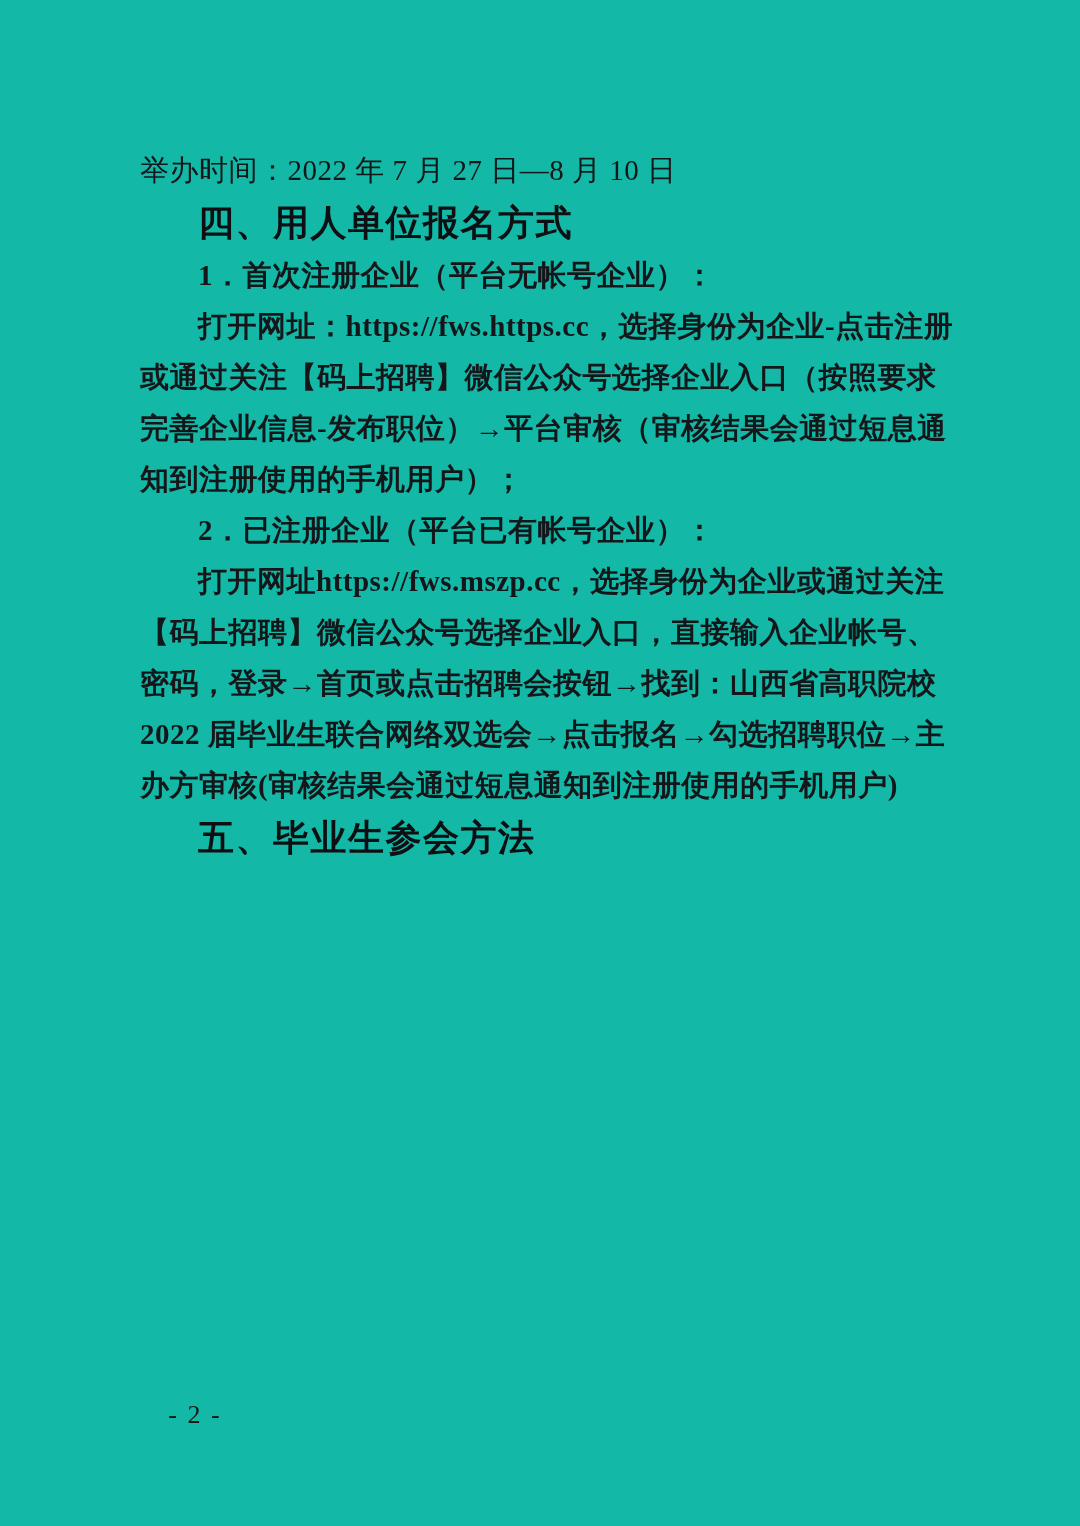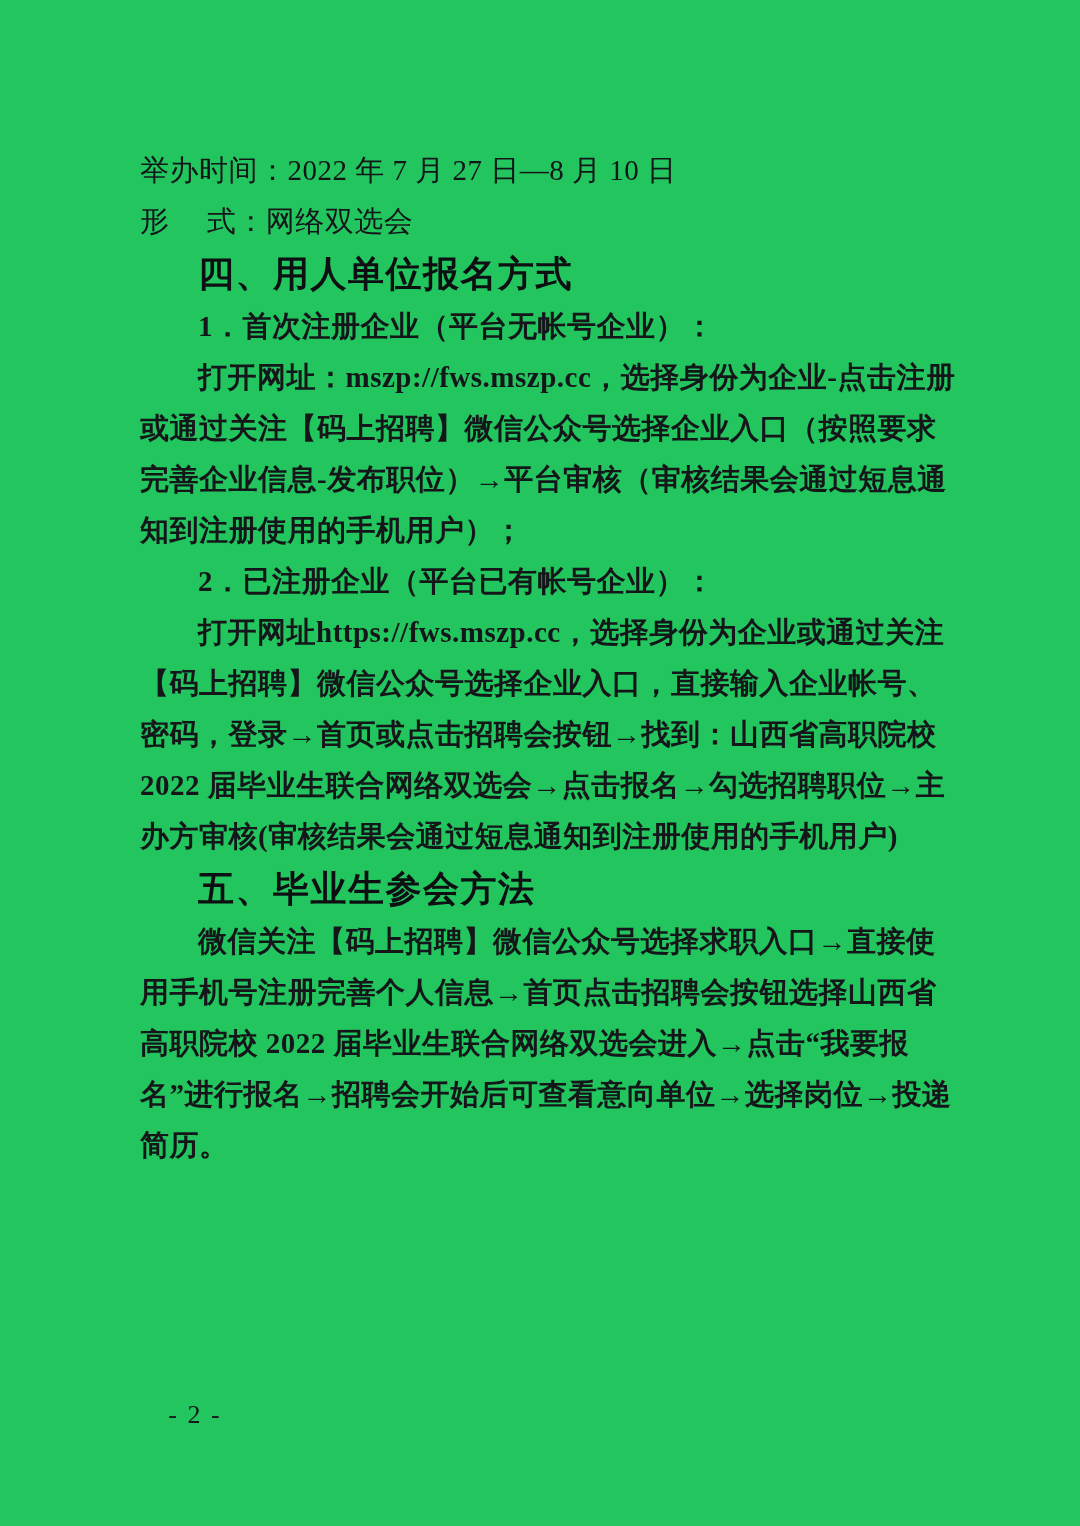--- a/index.html
+++ b/index.html
@@ -11,21 +11,21 @@
     width: 1080px;
     height: 1526px;
     font-family: "Liberation Serif", "DejaVu Serif", serif;
     color: #111111;
     overflow: hidden;
   }
   .page {
     position: relative;
     width: 1080px;
     height: 1526px;
-    background: #22c55e;
+    background: #14b8a6;
     box-sizing: border-box;
   }
   .content {
     position: absolute;
     left: 140px;
     top: 145px;
     width: 820px;
   }
   .line {
     font-size: 29px;
@@ -65,36 +65,34 @@
   }
 </style>
 </head>
 <body>
 
 <div class="page">
   <div class="content">
 
     <div class="line">举办时间：2022 年 7 月 27 日—8 月 10 日</div>
 
-    <div class="line">形　 式：网络双选会</div>
 
     <div class="heading">四、用人单位报名方式</div>
 
     <div class="line indent">1．首次注册企业（平台无帐号企业）：</div>
 
-    <div class="line para indent">打开网址：mszp://fws.mszp.cc，选择身份为企业-点击注册或通过关注【码上招聘】微信公众号选择企业入口（按照要求完善企业信息-发布职位）→平台审核（审核结果会通过短息通知到注册使用的手机用户）；</div>
+    <div class="line para indent">打开网址：https://fws.https.cc，选择身份为企业-点击注册或通过关注【码上招聘】微信公众号选择企业入口（按照要求完善企业信息-发布职位）→平台审核（审核结果会通过短息通知到注册使用的手机用户）；</div>
 
 
 
     <div class="line indent">2．已注册企业（平台已有帐号企业）：</div>
 
     <div class="line para indent">打开网址https://fws.mszp.cc，选择身份为企业或通过关注【码上招聘】微信公众号选择企业入口，直接输入企业帐号、密码，登录→首页或点击招聘会按钮→找到：山西省高职院校 2022 届毕业生联合网络双选会→点击报名→勾选招聘职位→主办方审核(审核结果会通过短息通知到注册使用的手机用户)</div>
 
     <div class="heading">五、毕业生参会方法</div>
 
-    <div class="line para indent">微信关注【码上招聘】微信公众号选择求职入口→直接使用手机号注册完善个人信息→首页点击招聘会按钮选择山西省高职院校 2022 届毕业生联合网络双选会进入→点击“我要报名”进行报名→招聘会开始后可查看意向单位→选择岗位→投递简历。</div>
 
   </div>
 
   <div class="footer">
     <span class="footer-inner">- 2 -</span>
   </div>
 </div>
 
 </body></html>

